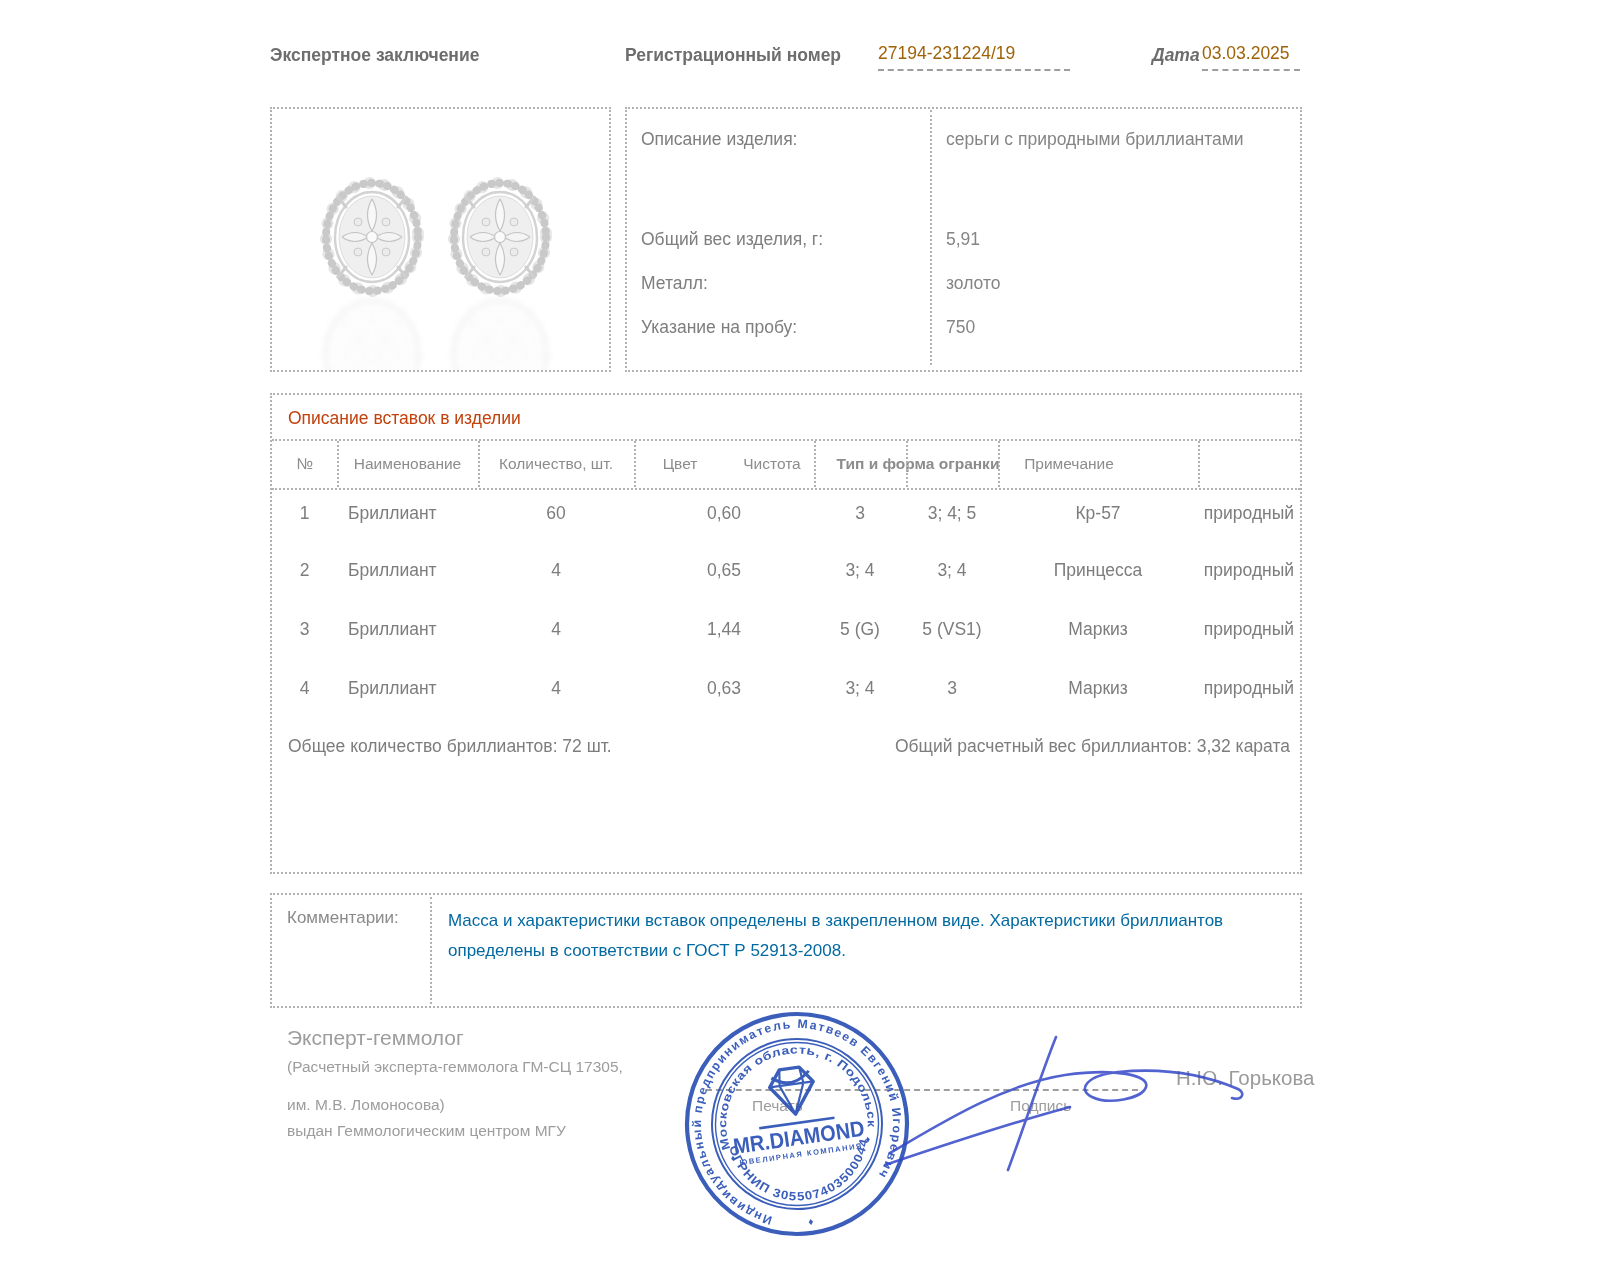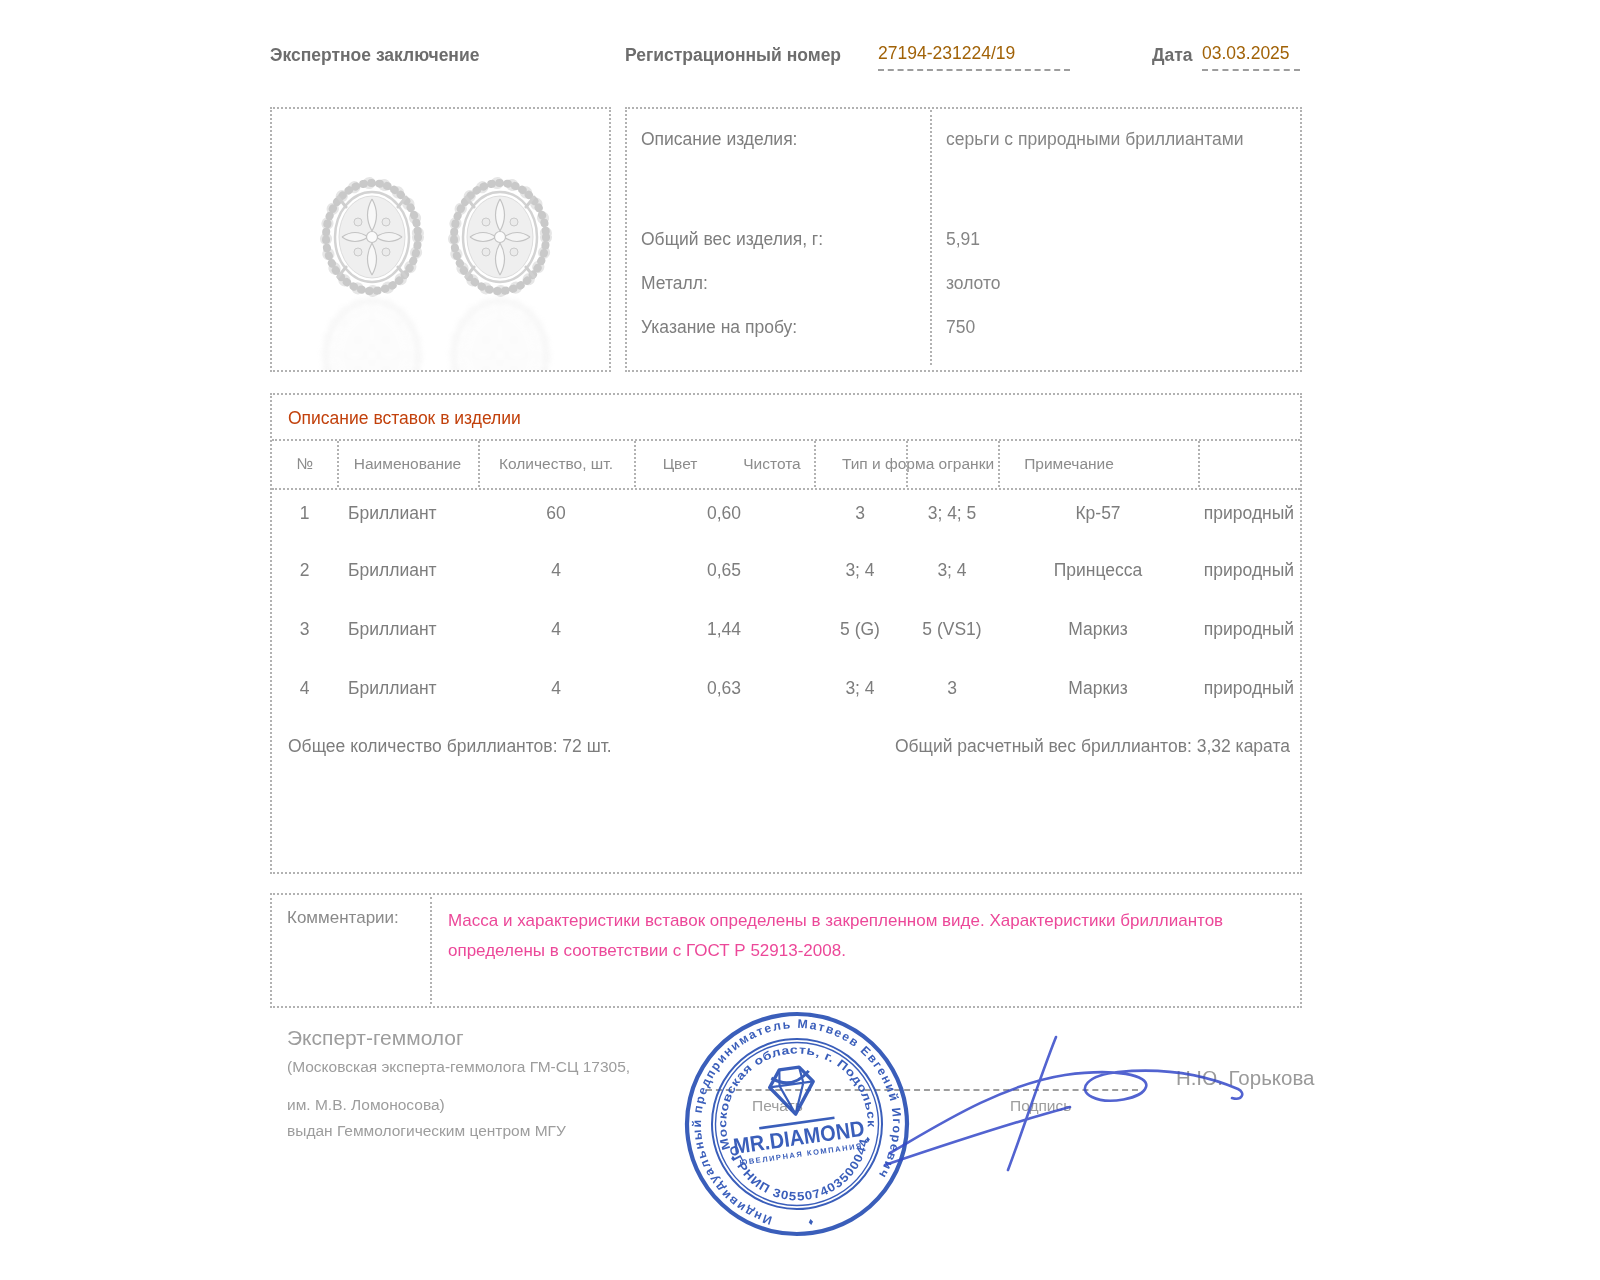--- a/index.html
+++ b/index.html
@@ -21,21 +21,21 @@
   .rowline{position:absolute;left:0;width:100%;height:34px;line-height:34px;display:flex;}
 </style>
 </head>
 <body>
 
 <div id="page">
 
   <div class="abs t17 b" style="left:270px;top:44px;">Экспертное заключение</div>
   <div class="abs t17 b" style="left:625px;top:44px;">Регистрационный номер</div>
   <div class="abs t17 dashunder" style="left:878px;top:42px;width:192px;">27194-231224/19</div>
-  <div class="abs t17 b" style="left:1152px;top:44px;">Дата</div>
+  <div class="abs t17 b" style="left:1152px;top:44px;font-style:italic;">Дата</div>
   <div class="abs t17 dashunder" style="left:1202px;top:42px;width:98px;">03.03.2025</div>
 
   <div class="abs dotbox" style="left:270px;top:107px;width:337px;height:261px;">
     <svg width="337" height="261" viewBox="0 0 337 261">
       <defs>
         <filter id="soft">
             <feGaussianBlur stdDeviation="2.2"></feGaussianBlur>
           </filter>
         <g id="earring">
           <ellipse rx="46" ry="54" fill="none" stroke="#e6e6e6" stroke-width="12" stroke-dasharray="0.5 15" stroke-linecap="round"></ellipse>
@@ -77,21 +77,21 @@
   <div class="abs dotbox" style="left:270px;top:393px;width:1028px;height:477px;">
     <div class="abs t17" style="left:16px;top:12px;color:#c2410c;">Описание вставок в изделии</div>
     <div class="abs hline" style="left:0;top:44px;width:1028px;"></div>
 
     <div class="abs" style="left:0;top:44px;width:1028px;height:49px;line-height:49px;display:flex;">
       <div class="cell th" style="width:65px;">№</div>
       <div class="cell th" style="width:141px;">Наименование</div>
       <div class="cell th" style="width:156px;">Количество, шт.</div>
       <div class="cell th" style="width:92px;">Цвет</div>
       <div class="cell th" style="width:92px;">Чистота</div>
-      <div class="cell th" style="width:200px;">Тип и форма огранки</div>
+      <div class="cell th" style="width:200px;font-weight:bold;">Тип и форма огранки</div>
       <div class="cell th" style="width:102px;">Примечание</div>
     </div>
     <div class="abs vline" style="left:65px;top:46px;height:46px;"></div>
     <div class="abs vline" style="left:206px;top:46px;height:46px;"></div>
     <div class="abs vline" style="left:362px;top:46px;height:46px;"></div>
     <div class="abs vline" style="left:542px;top:46px;height:46px;"></div>
     <div class="abs vline" style="left:634px;top:46px;height:46px;"></div>
     <div class="abs vline" style="left:726px;top:46px;height:46px;"></div>
     <div class="abs vline" style="left:926px;top:46px;height:46px;"></div>
     <div class="abs hline" style="left:0;top:93px;width:1028px;"></div>
@@ -137,25 +137,25 @@
       <div class="cell td" style="width:102px;">природный</div>
     </div>
 
     <div class="abs td" style="left:16px;top:341px;">Общее количество бриллиантов: 72 шт.</div>
     <div class="abs td" style="right:10px;top:341px;">Общий расчетный вес бриллиантов: 3,32 карата</div>
   </div>
 
   <div class="abs dotbox" style="left:270px;top:893px;width:1028px;height:111px;">
     <div class="abs vline" style="left:158px;top:2px;height:107px;"></div>
     <div class="abs" style="left:15px;top:13px;font-size:17px;color:#8a8a8a;">Комментарии:</div>
-    <div class="abs" style="left:176px;top:11px;width:840px;font-size:17px;line-height:29.5px;color:#ec4899;">Масса и характеристики вставок определены в закрепленном виде. Характеристики бриллиантов определены в соответствии с ГОСТ Р 52913-2008.</div>
+    <div class="abs" style="left:176px;top:11px;width:840px;font-size:17px;line-height:29.5px;color:#0369a1;">Масса и характеристики вставок определены в закрепленном виде. Характеристики бриллиантов определены в соответствии с ГОСТ Р 52913-2008.</div>
   </div>
 
   <div class="abs footergray" style="left:287px;top:1026px;font-size:21px;">Эксперт-геммолог</div>
-  <div class="abs footergray t15" style="left:287px;top:1058px;">(Московская эксперта-геммолога ГМ-СЦ 17305,</div>
+  <div class="abs footergray t15" style="left:287px;top:1058px;">(Расчетный эксперта-геммолога ГМ-СЦ 17305,</div>
   <div class="abs footergray t15" style="left:287px;top:1077px;margin-top:45px;">выдан Геммологическим центром МГУ</div>
   <div class="abs footergray t15" style="left:287px;top:1096px;">им. М.В. Ломоносова)</div>
 
   <div class="abs" style="left:706px;top:1089px;width:432px;border-top:2px dashed #9e9e9e;z-index:1;"></div>
   <div class="abs footergray t15" style="left:752px;top:1097px;z-index:1;">Печать</div>
   <div class="abs footergray t15" style="left:1010px;top:1097px;z-index:1;">Подпись</div>
   <div class="abs" style="left:1176px;top:1066px;font-size:20.5px;color:#9a9a9a;z-index:1;">Н.Ю. Горькова</div>
 
   <svg class="abs" style="left:675px;top:1002px;z-index:2;" width="250" height="250" viewBox="0 0 250 250">
     <defs>

